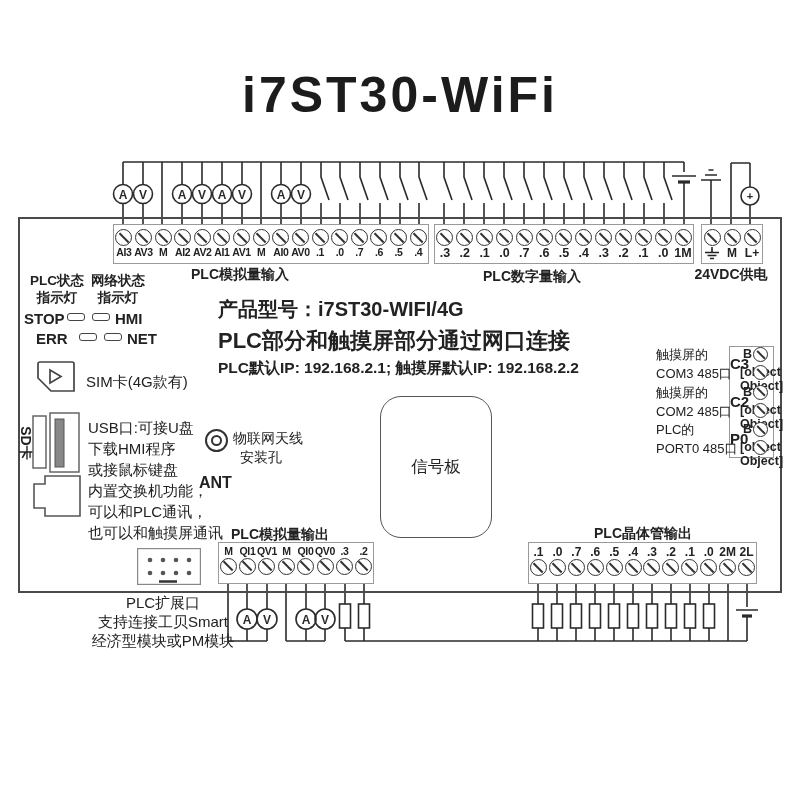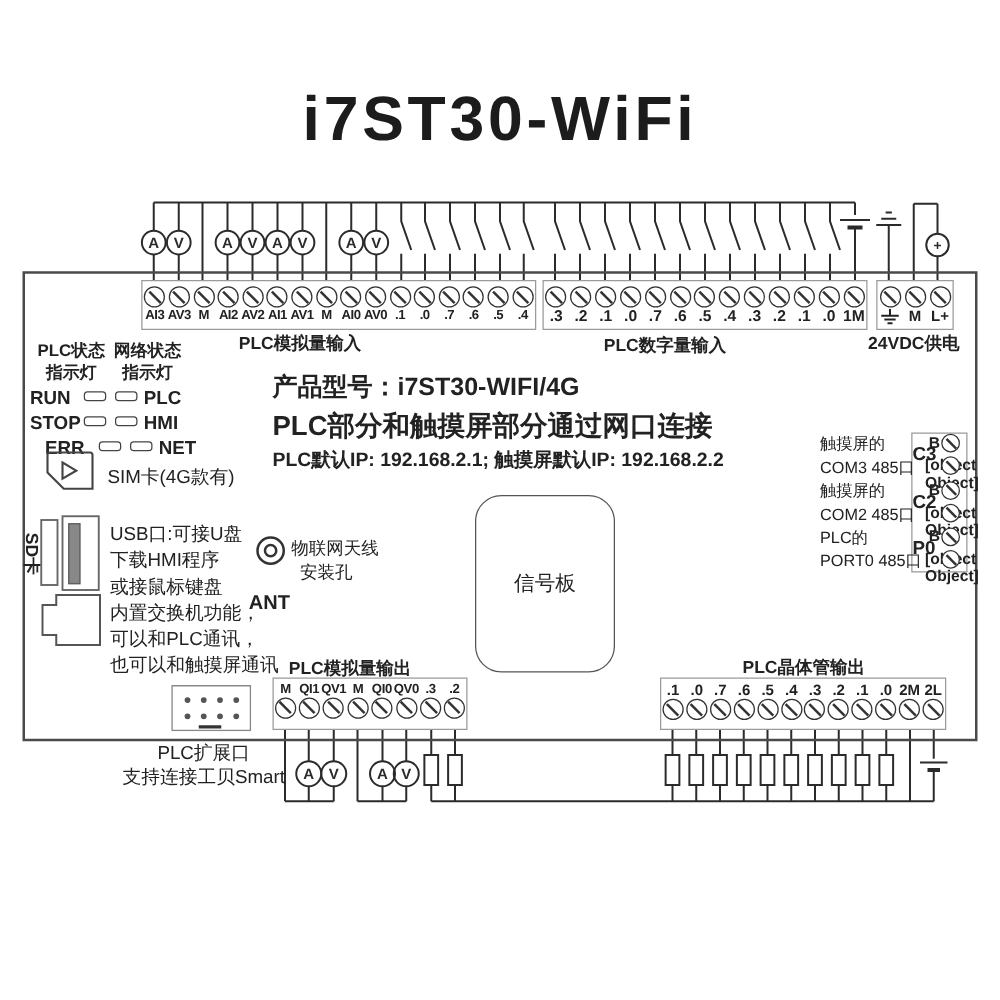--- a/index.html
+++ b/index.html
@@ -304,26 +304,20 @@
     <div class="abs ctr sp-h" style="left:2px;top:0;width:70px;">
       <div>PLC状态</div>
         <div>指示灯</div>
     </div>
     <div class="abs ctr sp-h" style="left:63px;top:0;width:70px;">
       <div>网络状态</div>
         <div>指示灯</div>
     </div>
     <div class="abs" style="left:0;top:38px;width:150px;height:62px;">
 
-    <div class="sp-row" style="position:relative;">
-        <span class="sp-l">RUN</span>
-        <span class="led" style="left:47px;"></span>
-        <span class="led" style="left:72px;"></span>
-        <span class="sp-r">PLC</span>
-      </div>
         <div class="sp-row" style="position:relative;">
         <span class="sp-l">STOP</span>
         <span class="led" style="left:47px;"></span>
         <span class="led" style="left:72px;"></span>
         <span class="sp-r">HMI</span>
       </div>
         <div class="sp-row" style="position:relative;margin-left:12px;">
         <span class="sp-l">ERR</span>
         <span class="led" style="left:47px;"></span>
         <span class="led" style="left:72px;"></span>
@@ -505,15 +499,16 @@
         <circle cx="26" cy="25" r="2.3"></circle>
         <circle cx="39" cy="25" r="2.3"></circle>
         <circle cx="52" cy="25" r="2.3"></circle>
     </g>
     <path d="M22 33.5 H40" stroke="#333" stroke-width="2.5"></path>
   </svg>
   <div class="abs ctr" style="left:78px;top:593px;width:170px;">
 
   <div class="t15" style="line-height:19px;white-space:nowrap;">PLC扩展口</div>
       <div class="t15" style="line-height:19px;white-space:nowrap;">支持连接工贝Smart</div>
+      <div class="t15" style="line-height:19px;white-space:nowrap;">经济型模块或PM模块</div>
     </div>
 
 </div>
 
 </body></html>

